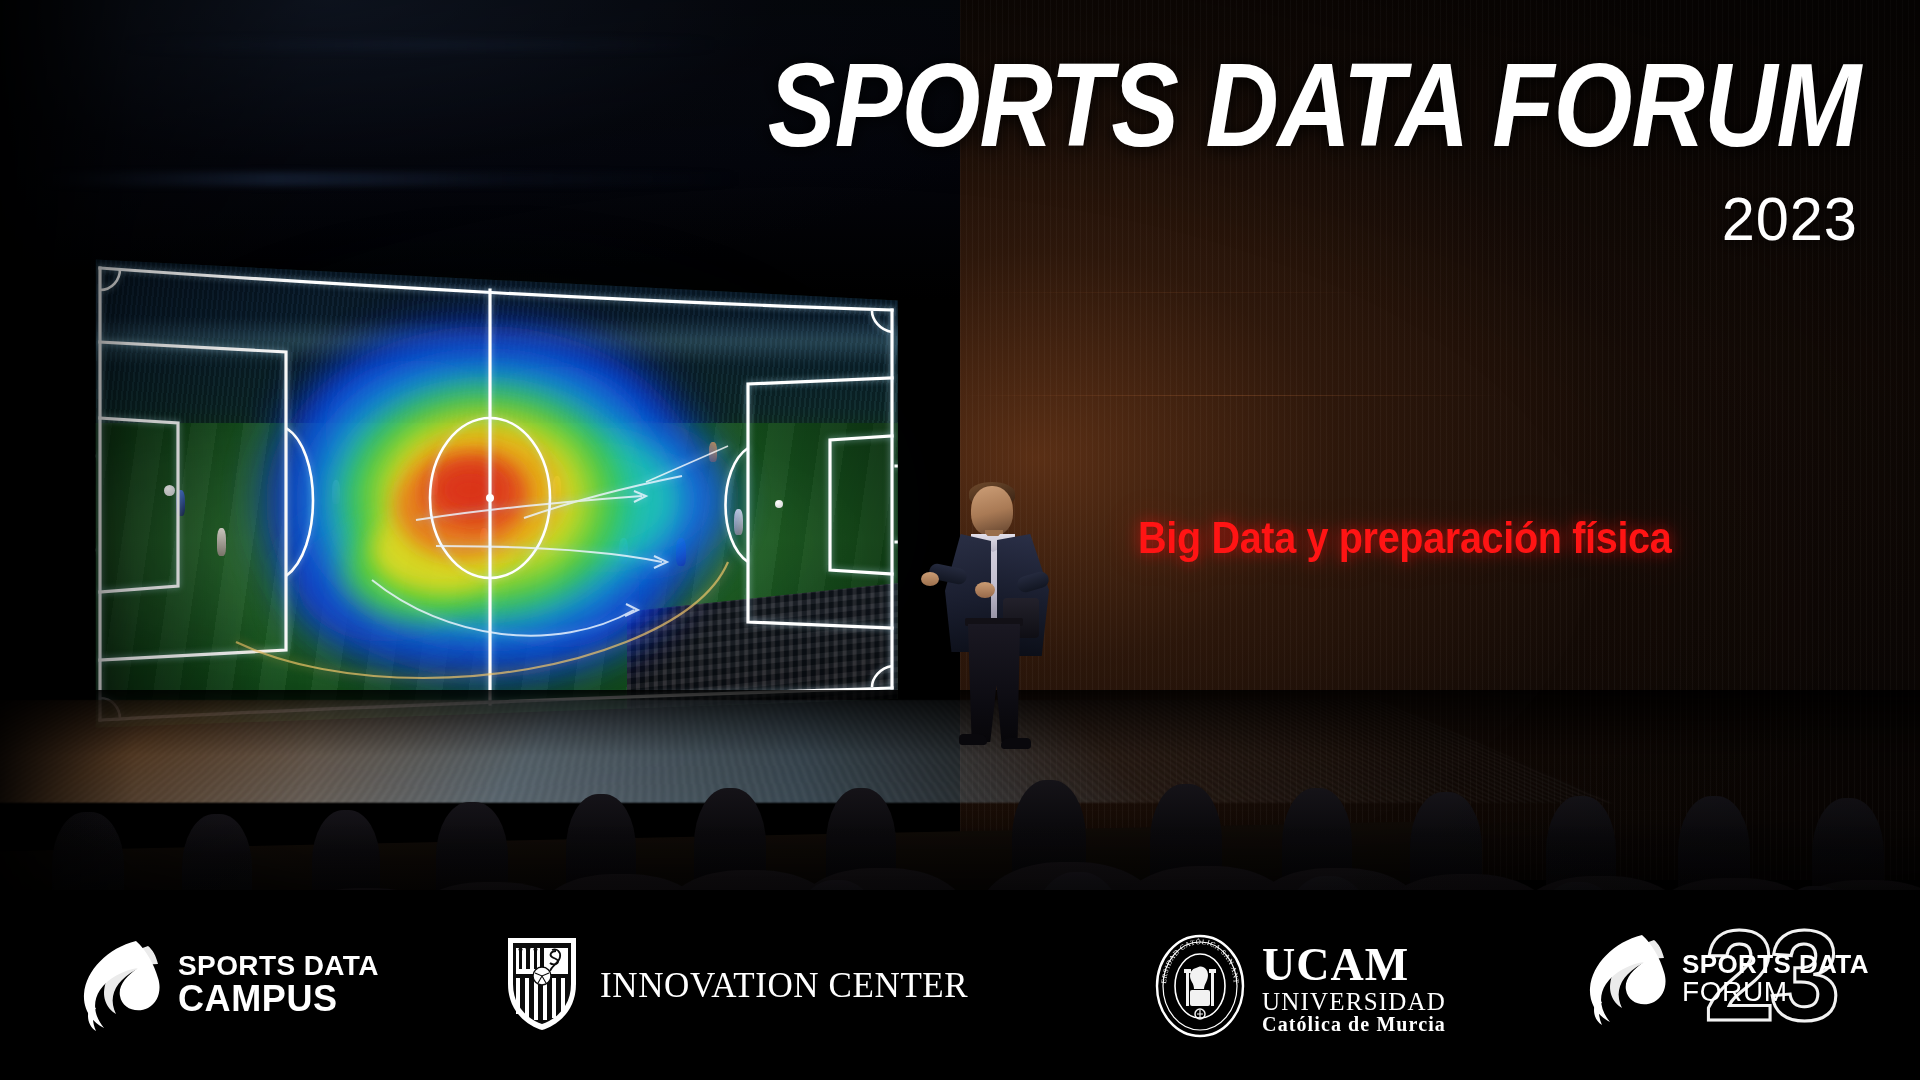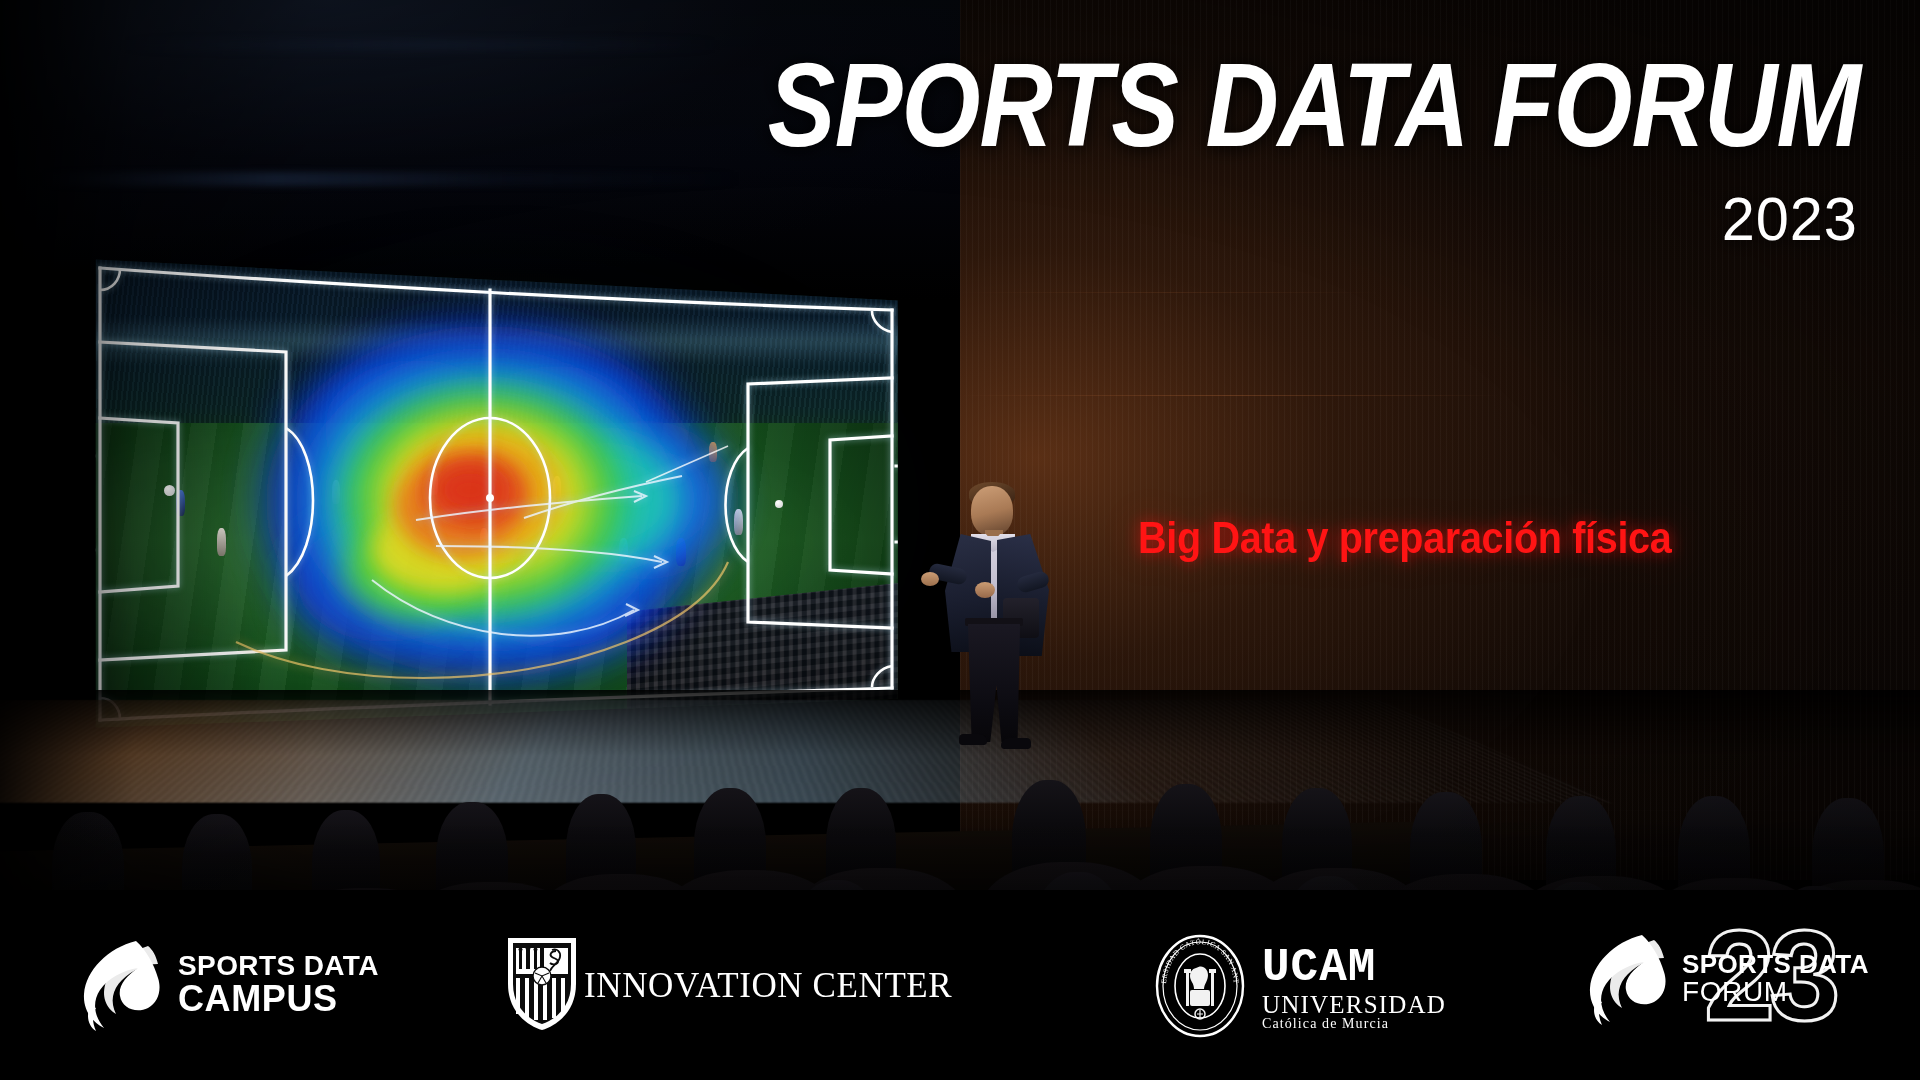--- a/index.html
+++ b/index.html
@@ -257,23 +257,23 @@
 
   .l1{left:74px;top:46px;}
   .l1 .t1{font-size:28px;font-weight:700;letter-spacing:.4px;}
   .l1 .t2{font-size:36px;font-weight:700;letter-spacing:.6px;}
 
   .l2{left:500px;top:44px;}
   .l2 .t1{font-size:35px;font-weight:400;letter-spacing:.6px;font-family:"Liberation Serif",serif;}
   .l2 .t2{font-size:35px;font-weight:400;letter-spacing:.6px;font-family:"Liberation Serif",serif;}
 
   .l3{left:1148px;top:42px;}
-  .l3 .t1{font-size:46px;font-weight:700;letter-spacing:1px;font-family:Liberation Mono, monospace;}
+  .l3 .t1{font-size:46px;font-weight:700;letter-spacing:1px;font-family:Liberation Serif, serif;}
   .l3 .t2{font-size:25px;font-weight:400;letter-spacing:1.2px;font-family:"Liberation Serif",serif;}
-  .l3 .t3{font-size:14px;font-weight:400;letter-spacing:1.1px;font-family:"Liberation Serif",serif;}
+  .l3 .t3{font-size:20px;font-weight:700;letter-spacing:1.1px;font-family:"Liberation Serif",serif;text-align:center;}
 
   .l4{left:1580px;top:40px;}
   .l4 .t1{font-size:26px;font-weight:700;letter-spacing:.4px;}
   .l4 .t2{font-size:28px;font-weight:400;letter-spacing:.6px;}
   .big23{
     position:absolute;left:1700px;top:22px;
     font-size:128px;font-weight:700;line-height:1;
     color:transparent;-webkit-text-stroke:3px rgba(255,255,255,.95);
     letter-spacing:-6px;z-index:0;text-align:center;
   }
@@ -523,21 +523,21 @@
           </g>
 
           <circle cx="38" cy="42" r="9" fill="#ffffff"></circle>
           <circle cx="38" cy="42" r="9" fill="none" stroke="#0b0b0b" stroke-width="1.4"></circle>
           <g stroke="#0b0b0b" stroke-width="1.1" fill="none">
             <path d="M31 39 l7 3 l7 -3"></path>
               <path d="M34 49 l4 -7 l4 7"></path>
           </g>
         </svg>
       </div>
-      <div class="logo-txt" style="margin-left:4px;">
+      <div class="logo-txt" style="margin-left:20px;">
         <div class="t1">INNOVATION CENTER</div>
       </div>
     </div>
 
     <div class="logo l3">
       <div class="seal">
         <svg width="96" height="108" viewBox="0 0 96 108" aria-hidden="true">
           <ellipse cx="48" cy="54" rx="43" ry="50" fill="none" stroke="#ffffff" stroke-width="2.4"></ellipse>
           <ellipse cx="48" cy="54" rx="37" ry="44" fill="none" stroke="#ffffff" stroke-width="1.2"></ellipse>
           <ellipse cx="48" cy="54" rx="25" ry="32" fill="none" stroke="#ffffff" stroke-width="1.6"></ellipse>

